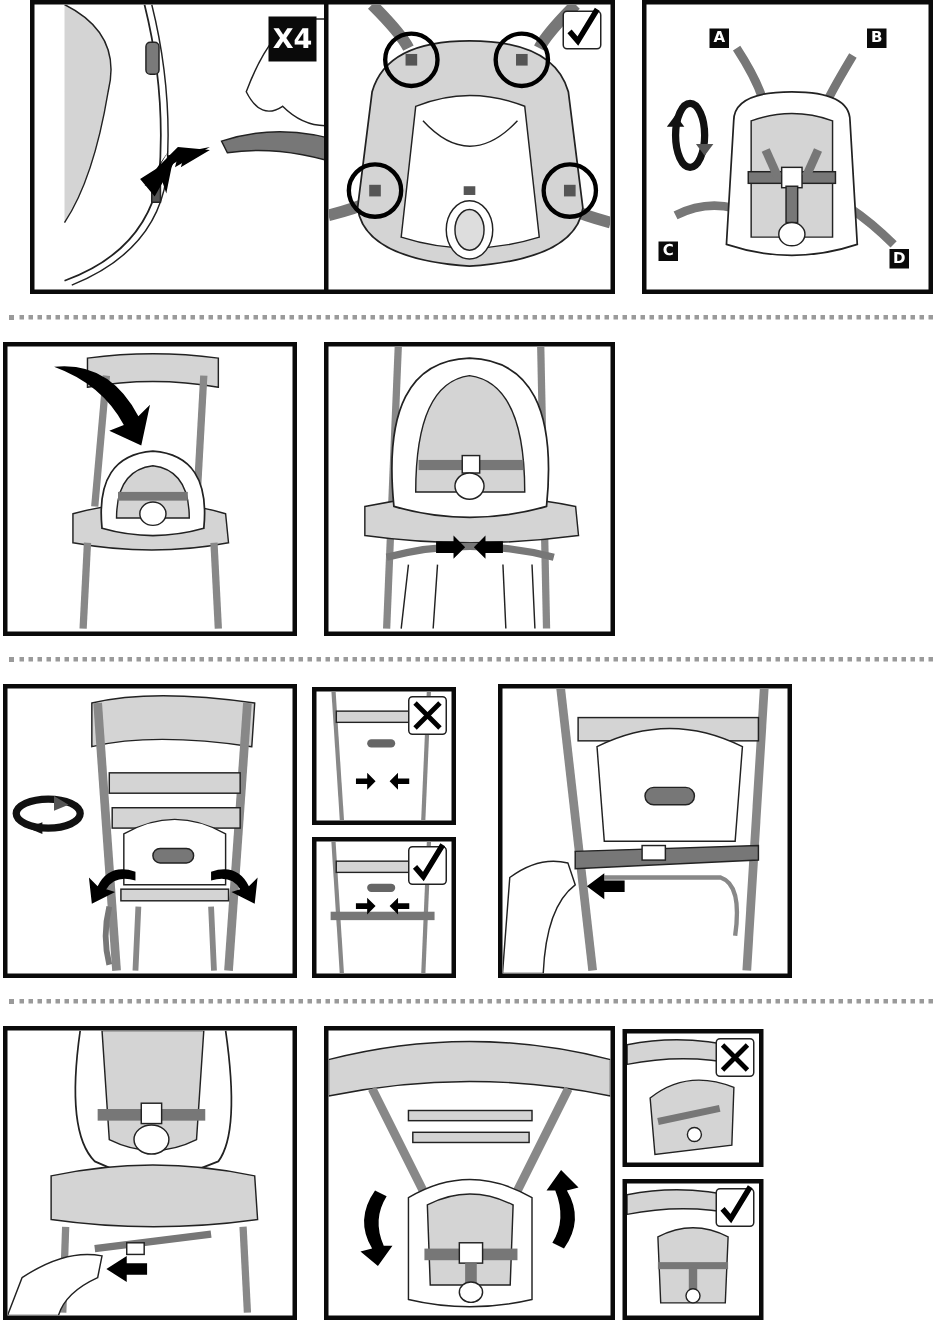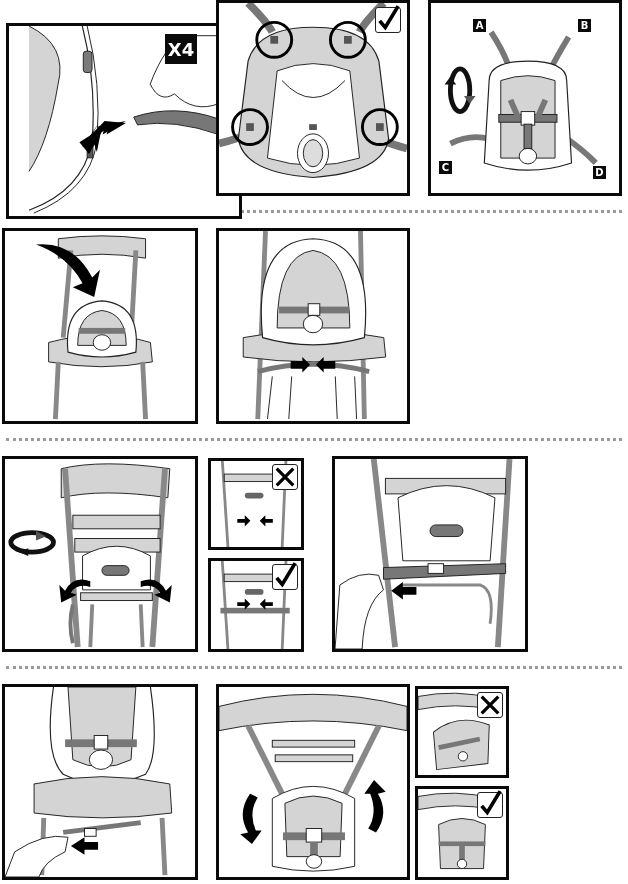--- a/index.html
+++ b/index.html
@@ -12,21 +12,21 @@
   .markbox { position:absolute; width:26px; height:26px; background:#fff; border:1.5px solid #222; border-radius:3px; box-sizing:border-box; }
   .markbox svg { position:absolute; left:0; top:0; width:100%; height:100%; overflow:visible; }
 </style>
 </head>
 <body>
 
 <div class="sep" style="top:210px;"></div>
 <div class="sep" style="top:438px;"></div>
 <div class="sep" style="top:666px;"></div>
 
-<div class="panel" style="left:6px; top:0; width:236px; height:196px;margin-top:23px;">
+<div class="panel" style="left:20px; top:0; width:236px; height:196px;">
   <svg viewBox="0 0 196 196">
     <path d="M0,0 Q40,20 30,60 Q20,120 0,150" fill="#d4d4d4" stroke="#222" stroke-width="1"></path>
     <path d="M55,0 Q70,60 65,120 Q55,170 0,190" fill="none" stroke="#222" stroke-width="1.2"></path>
     <path d="M60,0 Q75,60 70,120 Q62,170 5,193" fill="none" stroke="#222" stroke-width="1"></path>
     <rect x="56" y="26" width="9" height="22" rx="3" fill="#7a7a7a" stroke="#222"></rect>
     <rect x="60" y="122" width="6" height="14" fill="#555" stroke="#222"></rect>
     <path d="M108,94 Q150,80 196,96 L196,112 Q150,96 112,102 Z" fill="#777" stroke="#222"></path>
     <path d="M125,60 Q140,20 160,10 L196,10 L196,80 Q170,90 150,70 Q135,80 125,60 Z" fill="#fff" stroke="#222" stroke-width="1"></path>
   </svg>
   <svg viewBox="0 0 196 196">

